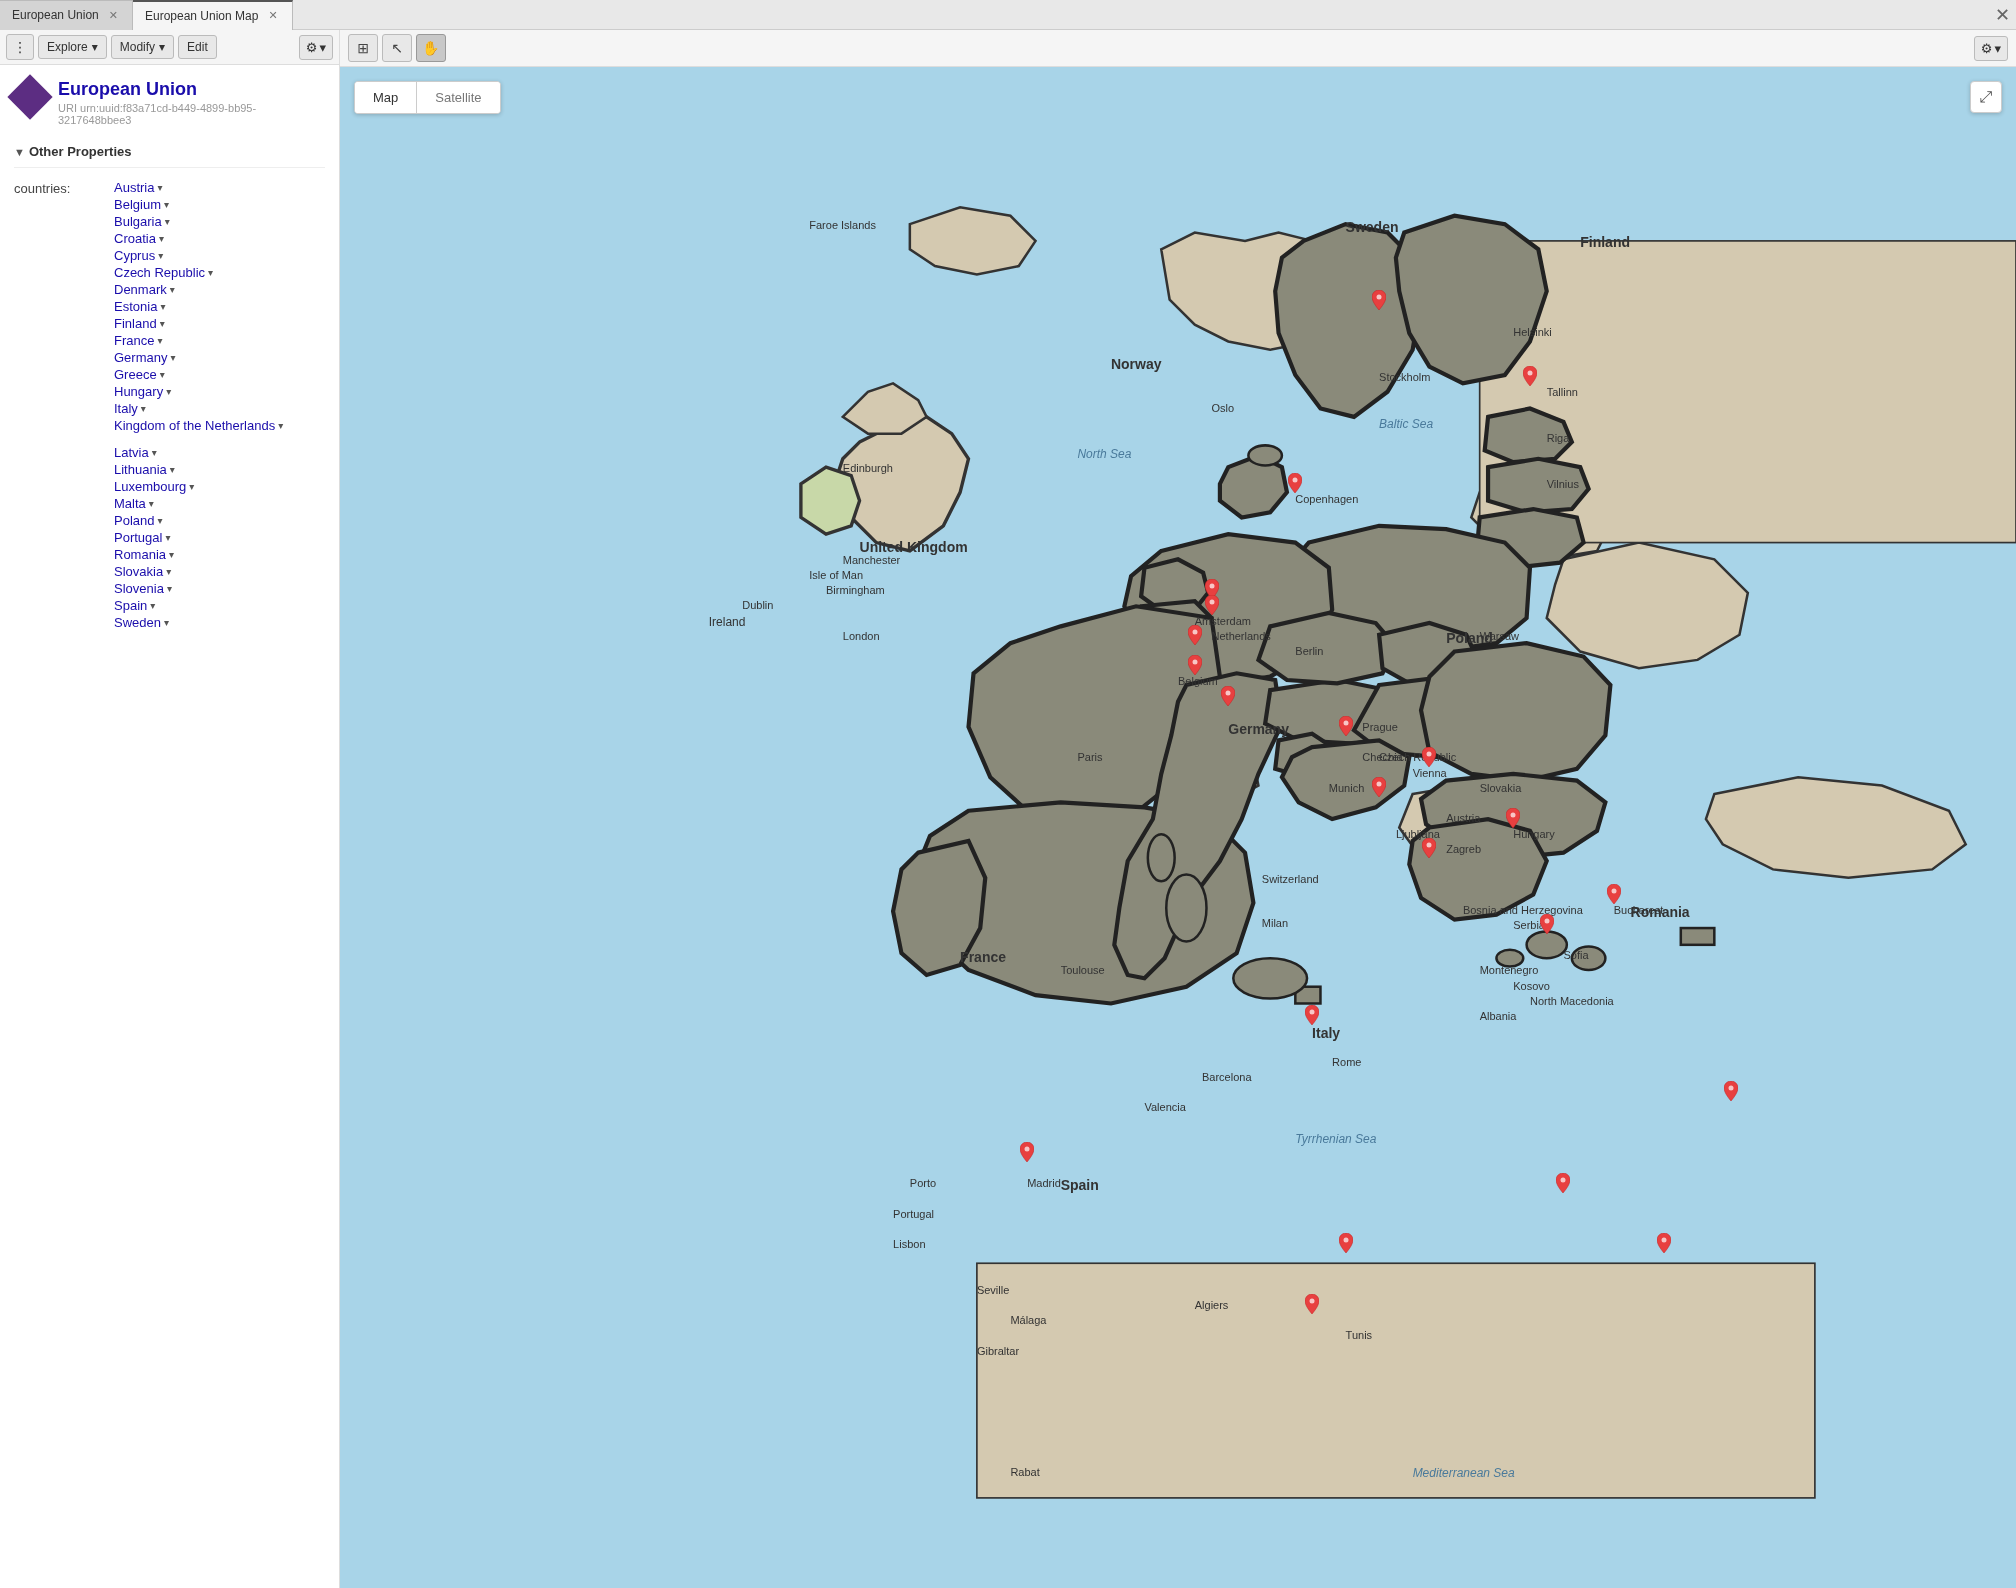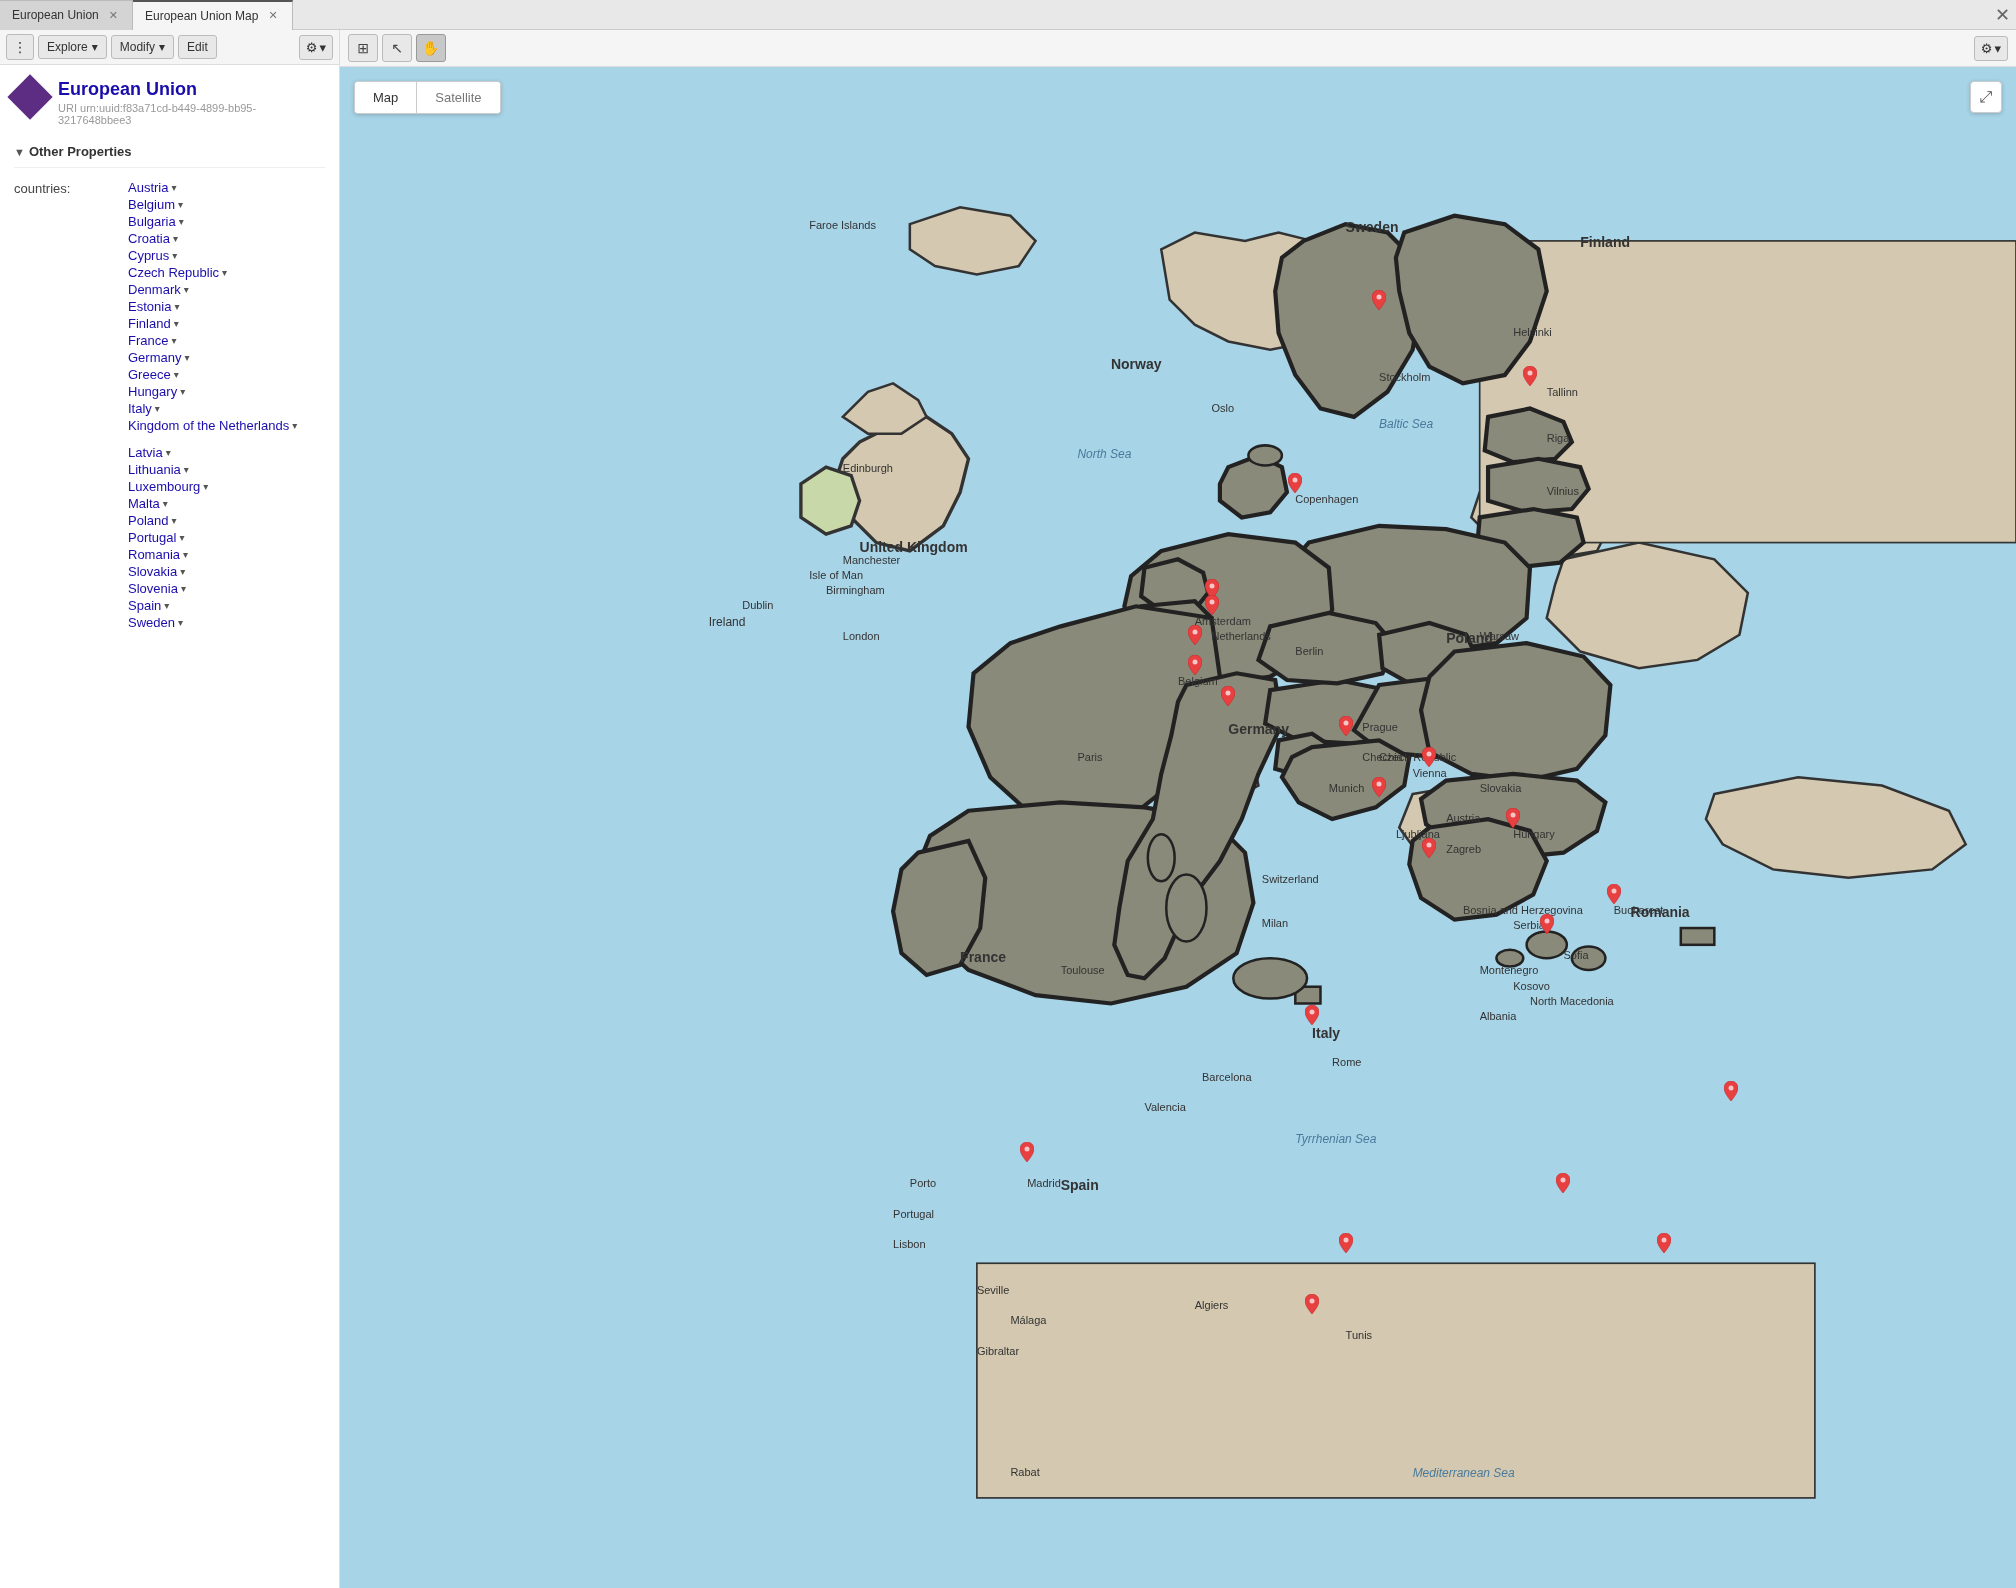--- a/index.html
+++ b/index.html
@@ -146,21 +146,21 @@
       color: #333;
       padding: 8px 0;
       border-bottom: 1px solid #eee;
       margin-bottom: 8px;
     }
     .section-header .chevron { font-size: 11px; color: #555; }
 
     .prop-row {
       display: flex;
       align-items: flex-start;
-      gap: 24px;
+      gap: 10px;
       padding: 4px 0;
     }
     .prop-label {
       min-width: 90px;
       color: #444;
       font-size: 13px;
       padding-top: 1px;
     }
     .prop-values {
       display: flex;
@@ -574,21 +574,21 @@
             <div class="map-label small" style="top: 37%; left: 30%; position: absolute; pointer-events: none;">London</div>
             <div class="map-label small" style="top: 45%; left: 44%; position: absolute; pointer-events: none;">Paris</div>
             <div class="map-label small" style="top: 38%; left: 57%; position: absolute; pointer-events: none;">Berlin</div>
             <div class="map-label small" style="top: 37%; left: 68%; position: absolute; pointer-events: none;">Warsaw</div>
             <div class="map-label small" style="top: 28%; left: 57%; position: absolute; pointer-events: none;">Copenhagen</div>
             <div class="map-label small" style="top: 22%; left: 52%; position: absolute; pointer-events: none;">Oslo</div>
             <div class="map-label small" style="top: 20%; left: 62%; position: absolute; pointer-events: none;">Stockholm</div>
             <div class="map-label small" style="top: 17%; left: 70%; position: absolute; pointer-events: none;">Helsinki</div>
             <div class="map-label small" style="top: 21%; left: 72%; position: absolute; pointer-events: none;">Tallinn</div>
             <div class="map-label small" style="top: 24%; left: 72%; position: absolute; pointer-events: none;">Riga</div>
-            <div class="map-label small" style="top: 27%; left: 72%; position: absolute; pointer-events: none; margin-top: 7px;">Vilnius</div>
+            <div class="map-label small" style="top: 27%; left: 72%; position: absolute; pointer-events: none;">Vilnius</div>
             <div class="map-label small" style="top: 36%; left: 51%; position: absolute; pointer-events: none;">Amsterdam</div>
             <div class="map-label small" style="top: 43%; left: 61%; position: absolute; pointer-events: none;">Prague</div>
             <div class="map-label small" style="top: 46%; left: 64%; position: absolute; pointer-events: none;">Vienna</div>
             <div class="map-label small" style="top: 47%; left: 59%; position: absolute; pointer-events: none;">Munich</div>
             <div class="map-label small" style="top: 55%; left: 55%; position: absolute; pointer-events: none; margin-top: 13px;">Milan</div>
             <div class="map-label small" style="top: 65%; left: 58%; position: absolute; pointer-events: none; padding-left: 20px;">Rome</div>
             <div class="map-label small" style="top: 51%; left: 66%; position: absolute; pointer-events: none;">Zagreb</div>
             <div class="map-label small" style="top: 50%; left: 63%; position: absolute; pointer-events: none;">Ljubljana</div>
             <div class="map-label small" style="top: 55%; left: 76%; position: absolute; pointer-events: none;">Bucharest</div>
             <div class="map-label small" style="top: 58%; left: 73%; position: absolute; pointer-events: none;">Sofia</div>

